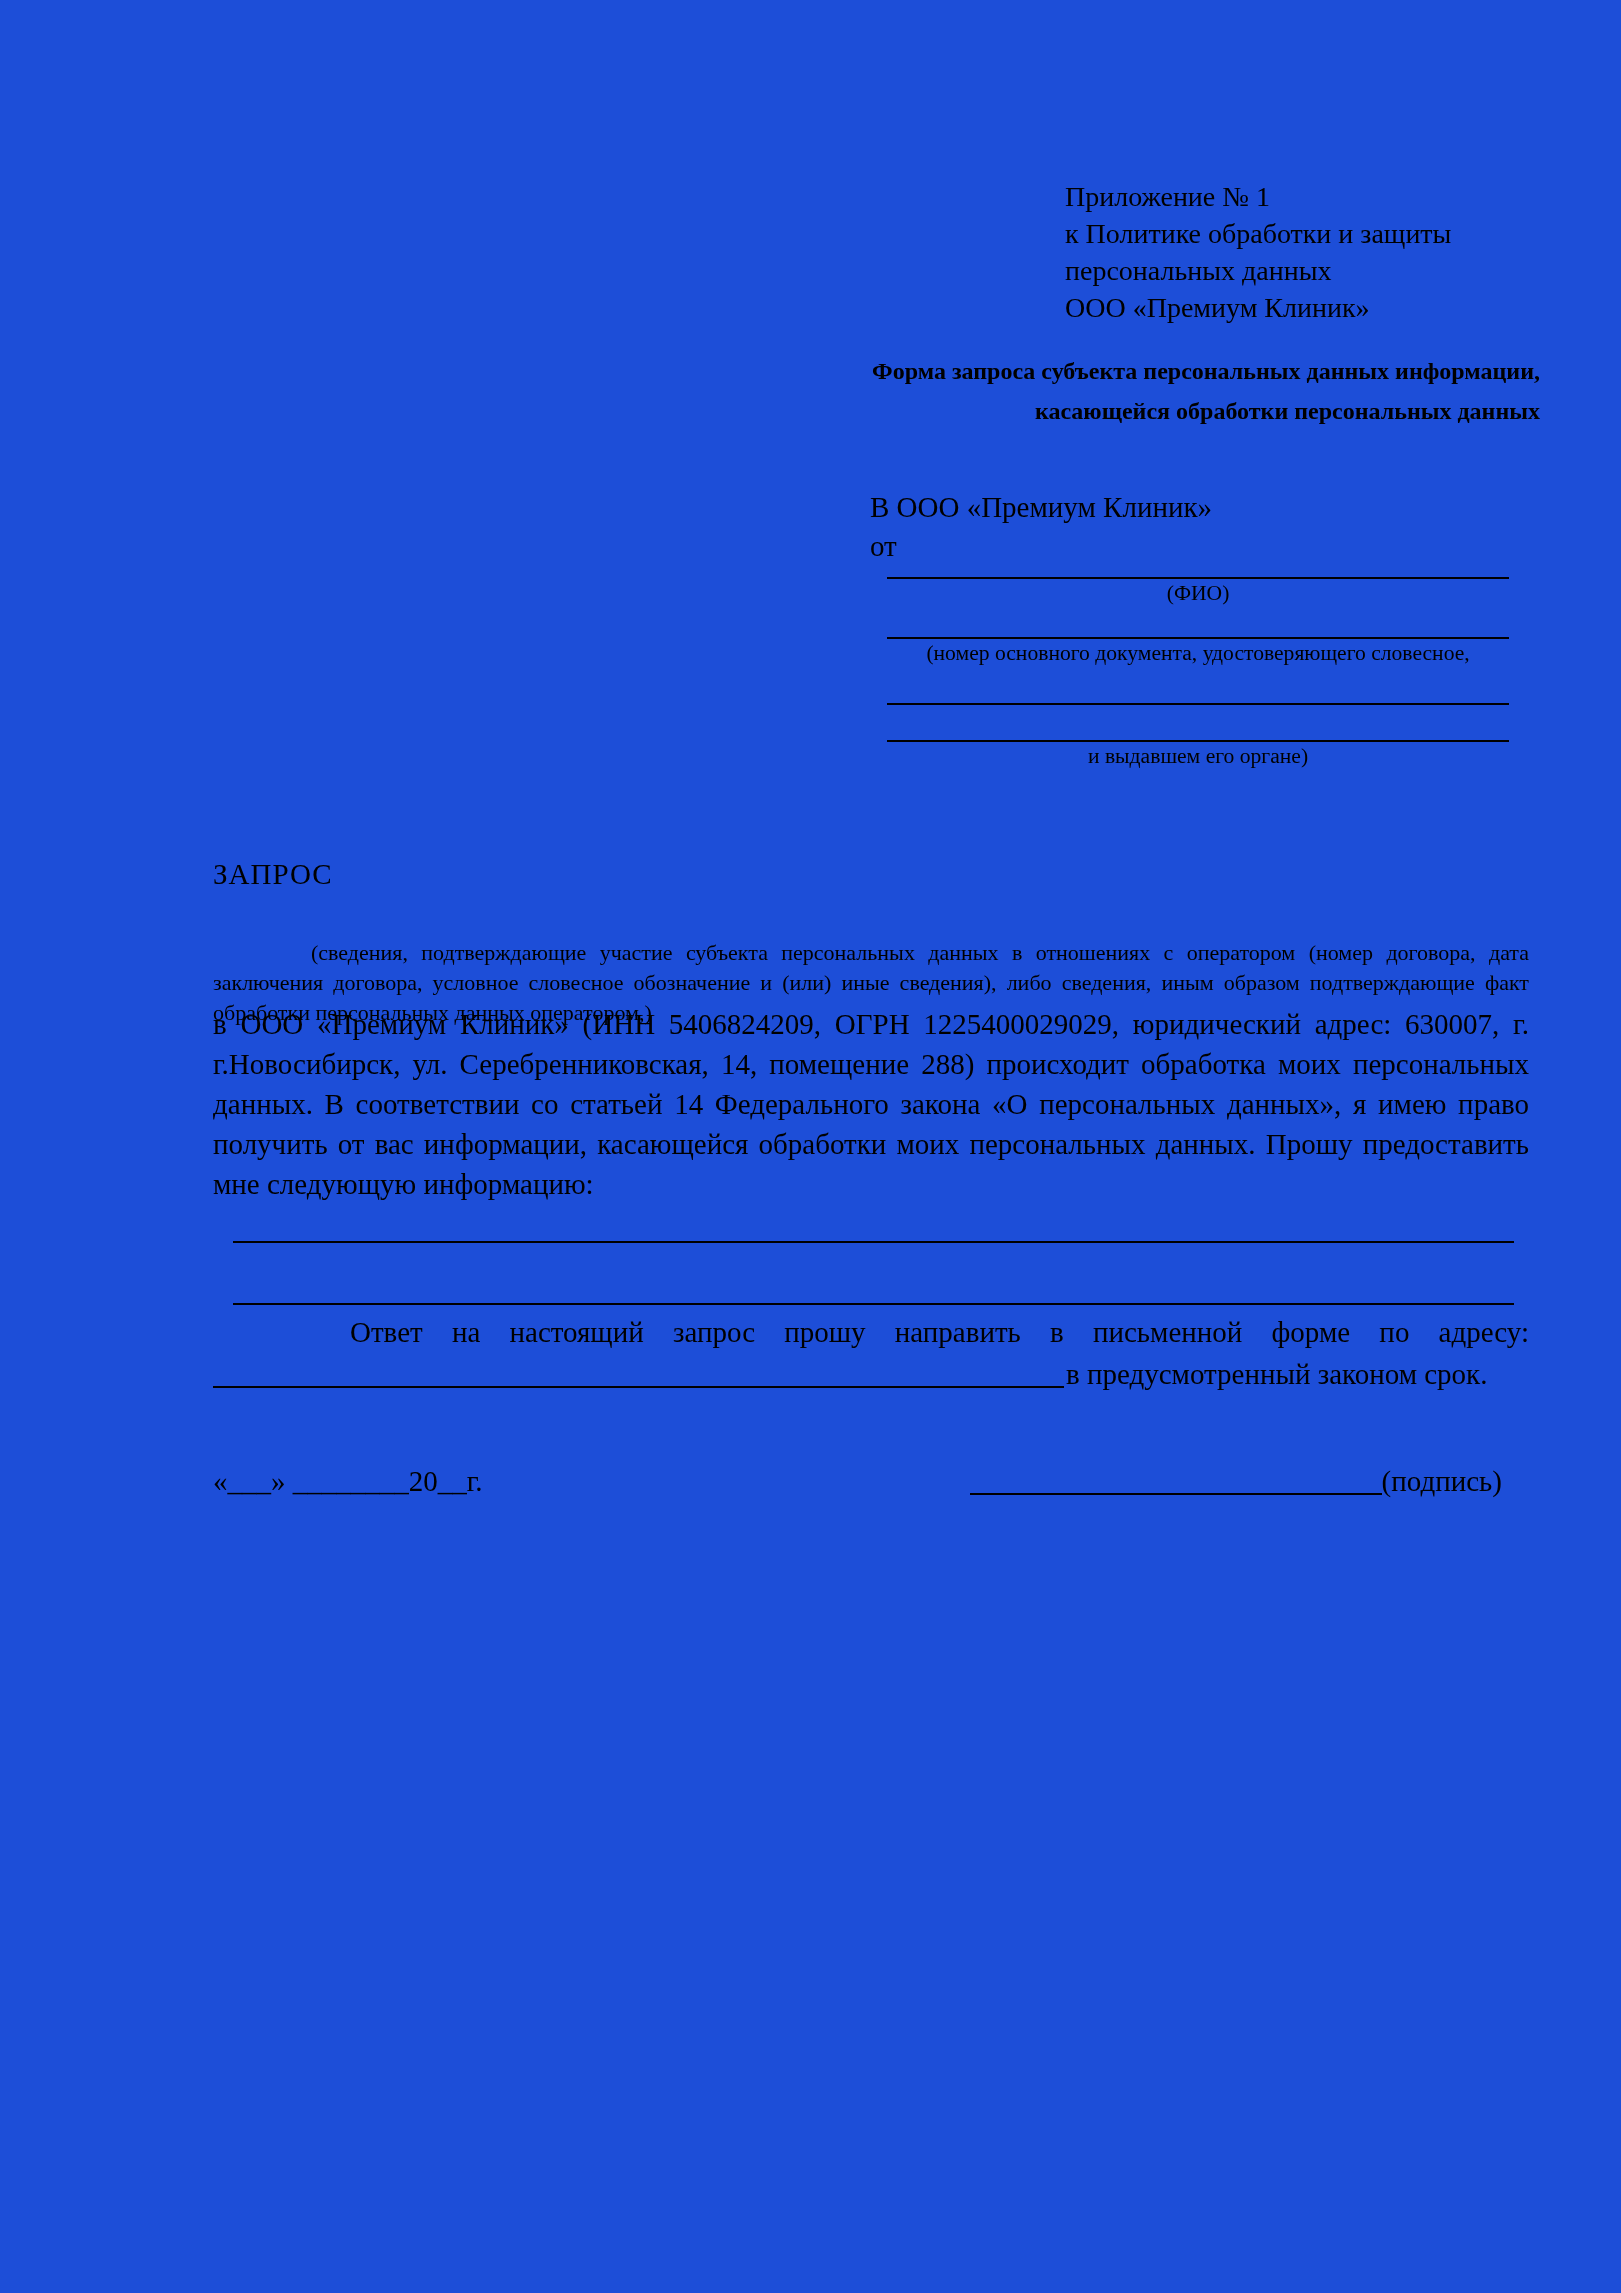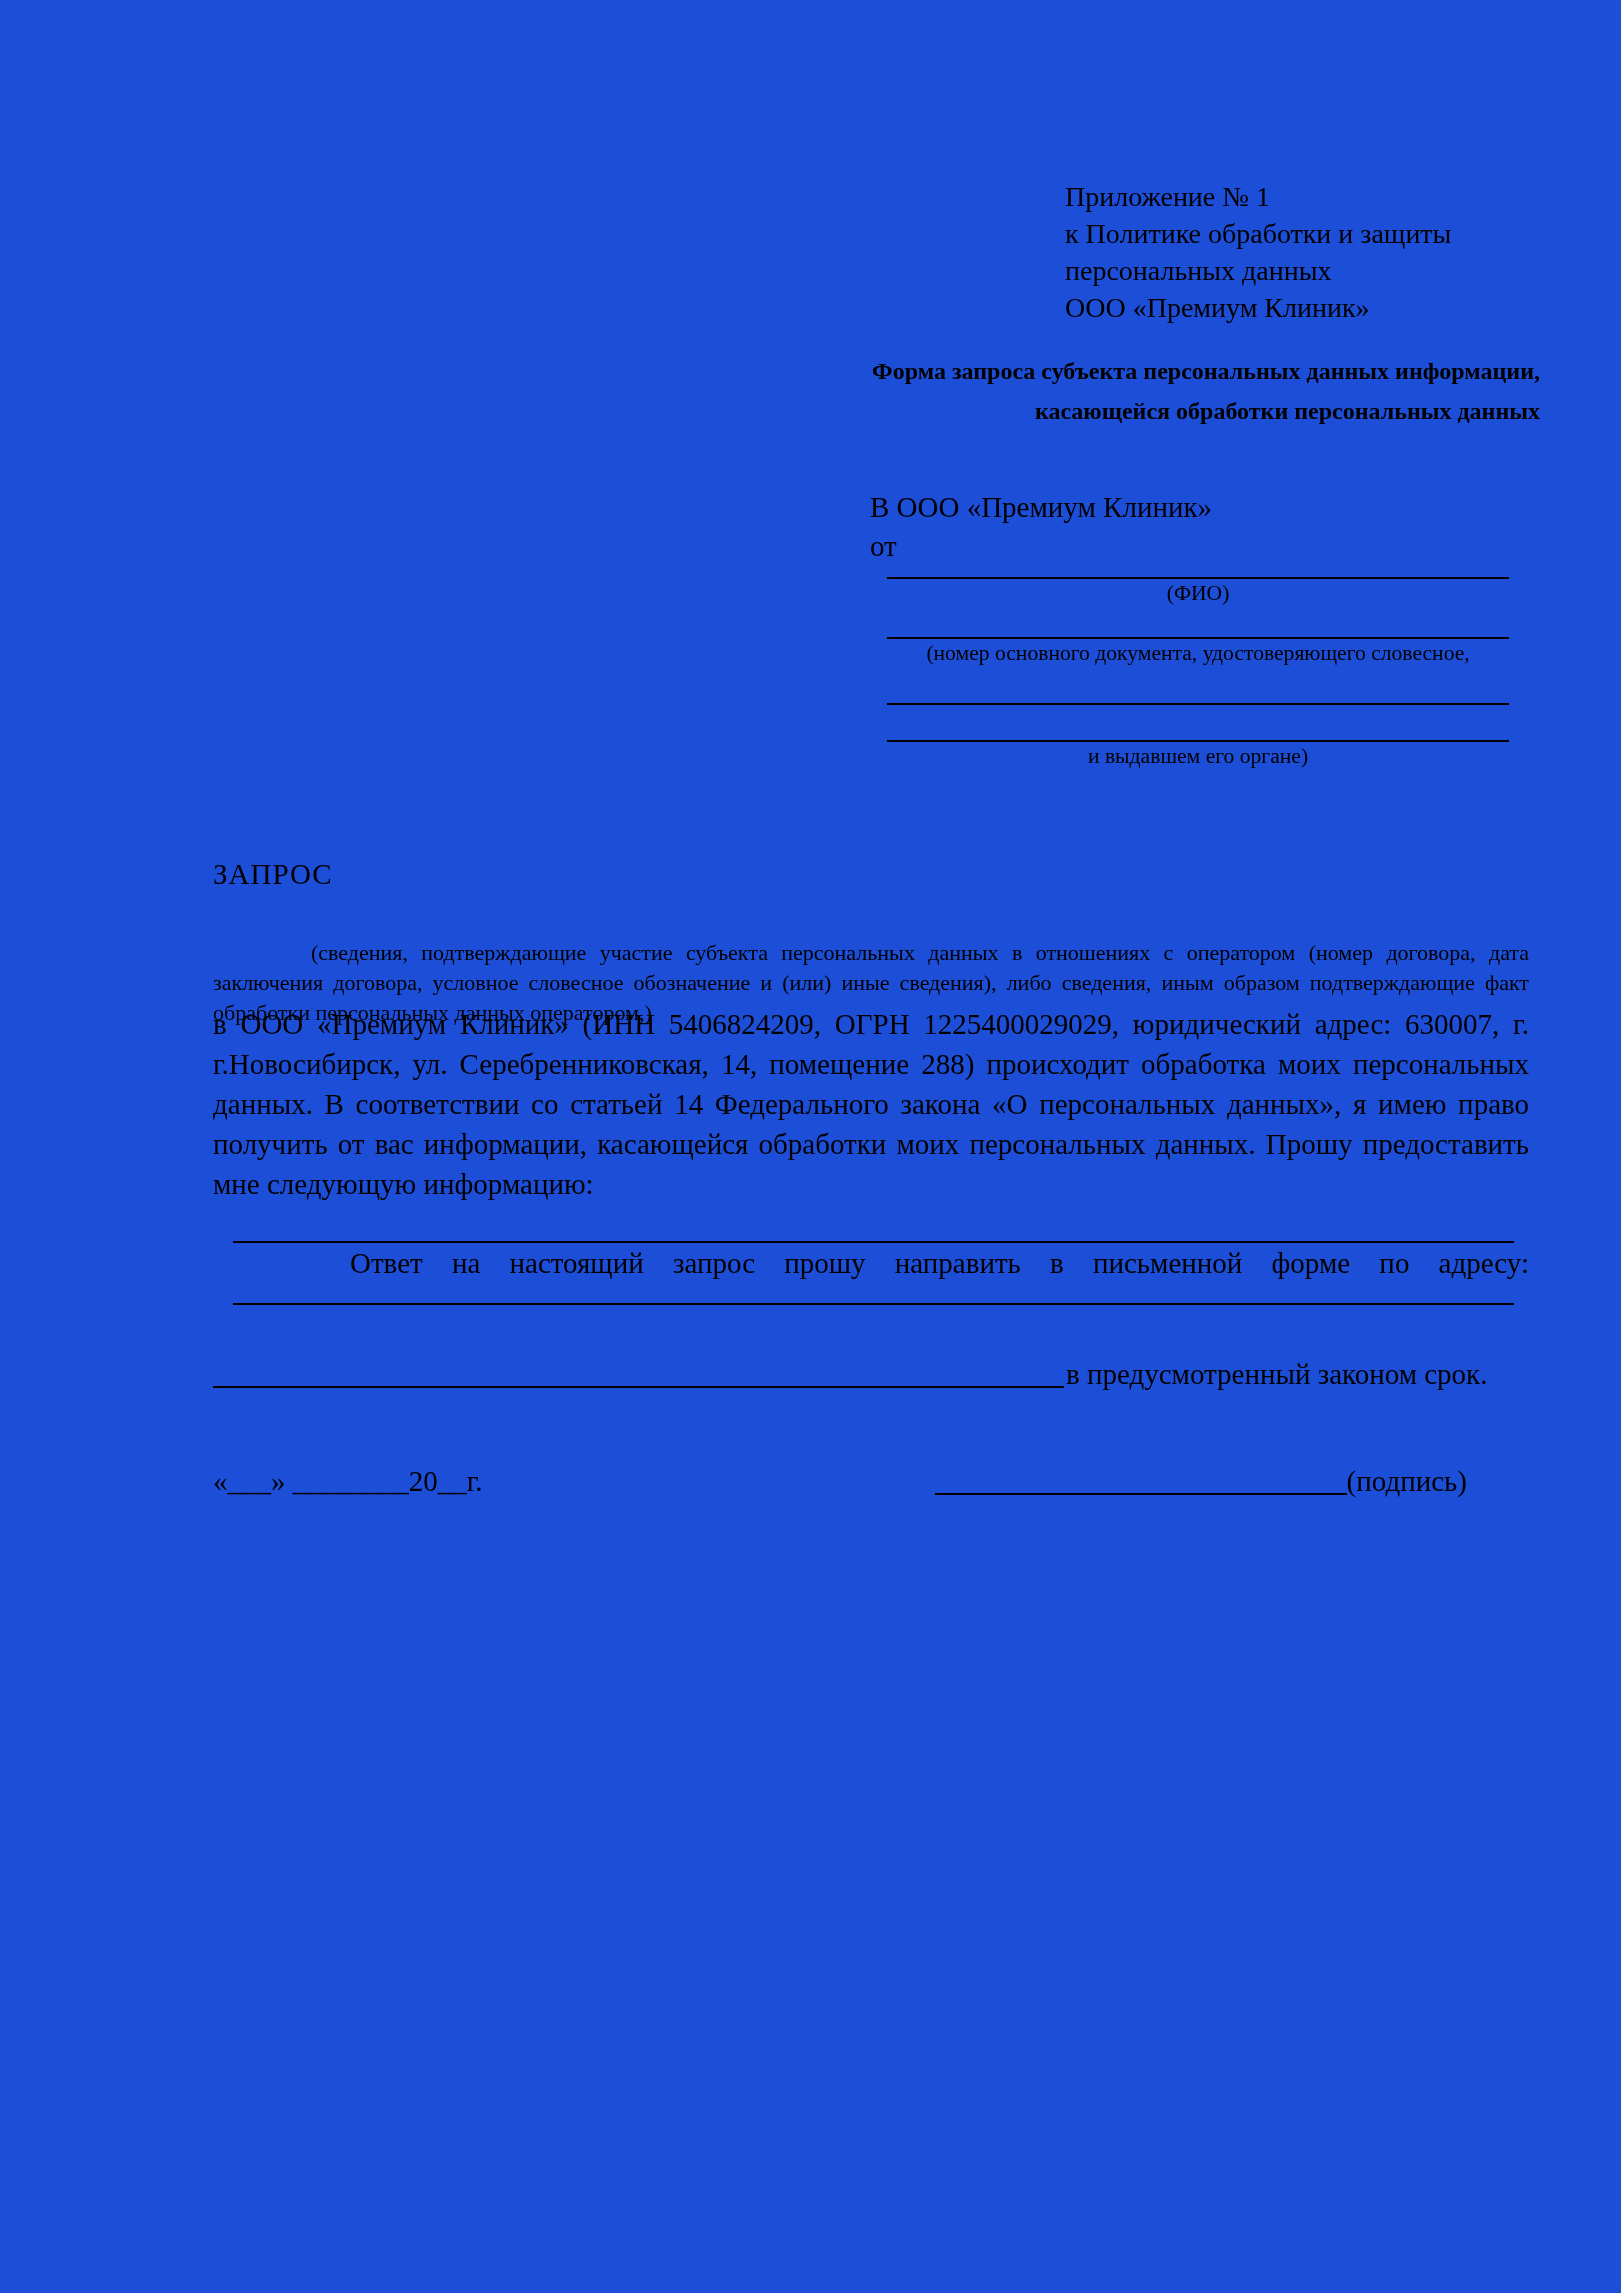--- a/index.html
+++ b/index.html
@@ -53,35 +53,35 @@
     left:213px; top:1004px; width:1316px;
     font-size:29px; line-height:40px;
     text-align:justify;
   }
 
   .blank-line { left:233px; width:1281px; height:12.7px; border-bottom:2.9px solid #000; }
   .blank-1 { top:1230px; }
   .blank-2 { top:1292px; }
 
   .reply-1 {
-    left:213px; top:1244px; width:1316px;
+    left:213px; top:1313px; width:1316px;
     font-size:29px; line-height:39px;
     text-align:justify; text-align-last:justify;
     text-indent:137px;
   }
   .reply-2 { left:213px; top:1355px; width:1316px; display:flex; font-size:29px; line-height:39px; }
   .reply-fill { width:851px; border-bottom:2.9px solid #000; margin-bottom:5.9px; }
   .reply-suffix { padding-left:2px; }
 
   .datesig {
     left:213px; top:1462px; width:1316px;
     display:flex; justify-content:space-between;
     font-size:29px; line-height:39px;
   }
-  .sig-group { display:flex; margin-right:62px; }
+  .sig-group { display:flex; margin-right:27px; }
   .sig-line { width:412px; border-bottom:2.9px solid #000; margin-bottom:5.9px; }
 </style>
 </head>
 <body>
 
 <div class="page">
 
   <div class="abs appendix">
     <div>Приложение № 1</div>
     <div>к Политике обработки и защиты</div>

